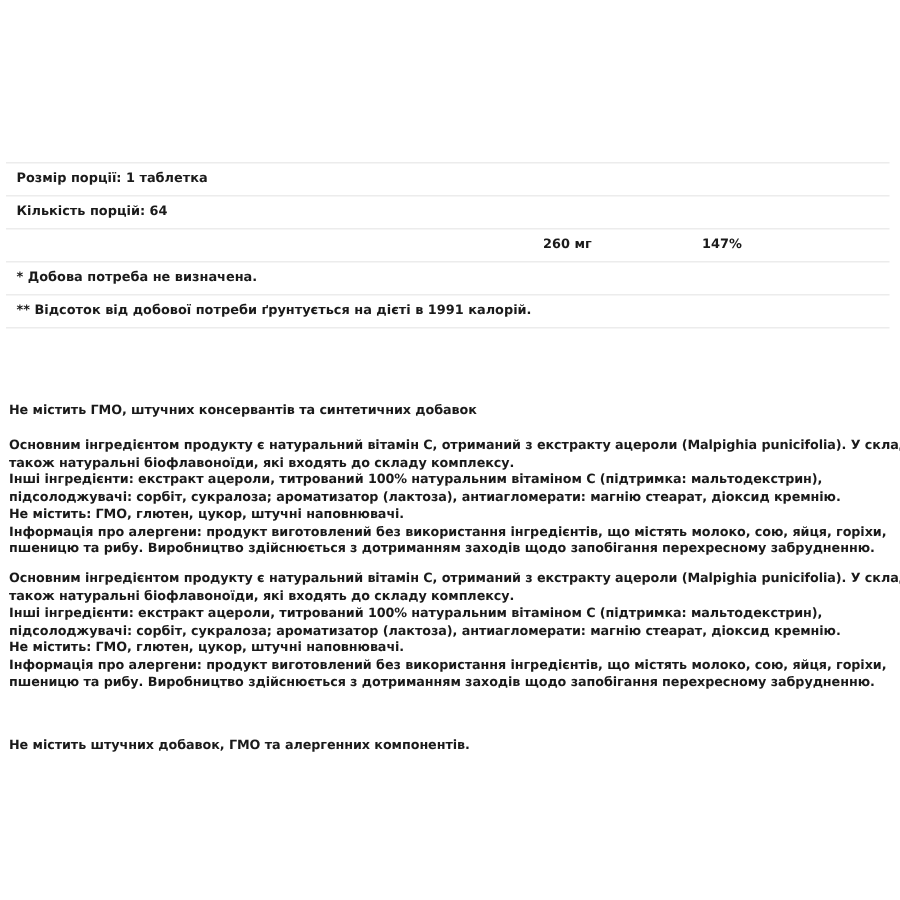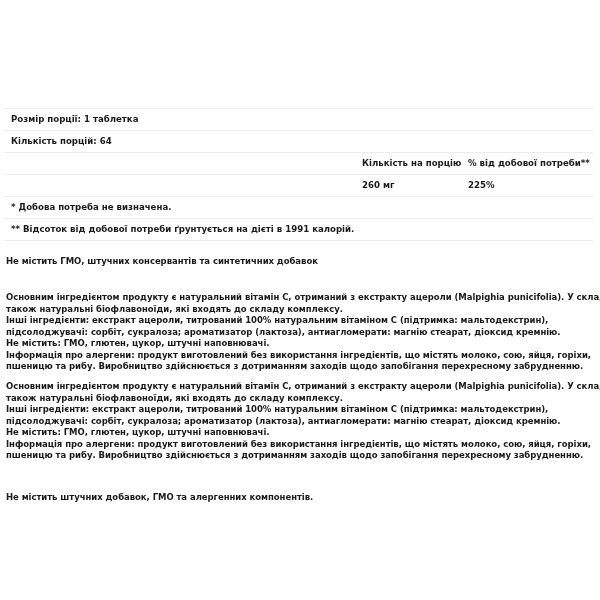--- a/index.html
+++ b/index.html
@@ -31,36 +31,32 @@
 <body>
 
 <div class="facts">
   <div class="row">
     <span class="c1">Розмір порції: 1 таблетка</span>
   </div>
   <div class="row">
     <span class="c1">Кількість порцій: 64</span>
   </div>
   <div class="row">
-    <span class="c2">Кількість на порцію</span>
-    <span class="c3">% від добової потреби**</span>
-  </div>
-  <div class="row">
     <span class="c2">260 мг</span>
-    <span class="c3">225%</span>
+    <span class="c3">147%</span>
   </div>
   <div class="row note">
     <span class="c1">* Добова потреба не визначена.</span>
   </div>
   <div class="row note">
     <span class="c1">** Відсоток від добової потреби ґрунтується на дієті в 1991 калорій.</span>
   </div>
 </div>
 
-<div class="text-block" style="top:256px;">
+<div class="text-block" style="top:269px;">
   <span class="line">Не містить ГМО, штучних консервантів та синтетичних добавок</span>
 </div>
 
 <div class="text-block" style="top:292px;">
   <span class="line">Основним інгредієнтом продукту є натуральний вітамін С, отриманий з екстракту ацероли (Malpighia punicifolia). У складі є</span>
   <span class="line">також натуральні біофлавоноїди, які входять до складу комплексу.</span>
   <span class="line">Інші інгредієнти: екстракт ацероли, титрований 100% натуральним вітаміном С (підтримка: мальтодекстрин),</span>
   <span class="line">підсолоджувачі: сорбіт, сукралоза; ароматизатор (лактоза), антиагломерати: магнію стеарат, діоксид кремнію.</span>
   <span class="line">Не містить: ГМО, глютен, цукор, штучні наповнювачі.</span>
   <span class="line">Інформація про алергени: продукт виготовлений без використання інгредієнтів, що містять молоко, сою, яйця, горіхи,</span>

